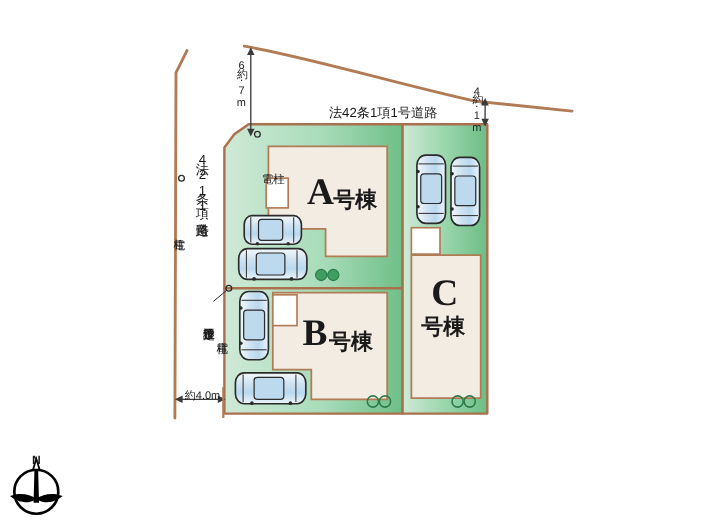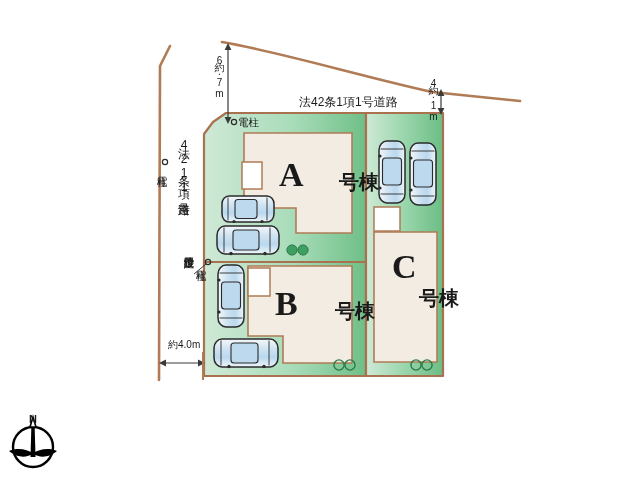--- a/index.html
+++ b/index.html
@@ -12,23 +12,23 @@
   }
   #stage{position:absolute;left:0;top:0;width:640px;height:480px;}
   svg{position:absolute;left:0;top:0;}
 
   
   .lbl{position:absolute;color:#1a1a1a;white-space:nowrap;line-height:1;}
   .vlbl{position:absolute;color:#1a1a1a;line-height:1;
         writing-mode:vertical-rl;text-orientation:upright;white-space:nowrap;}
   .dim{font-size:10px;}
   .road-h{font-size:12px;letter-spacing:0px;}
-  .pole{font-size:10.5px;}
+  .pole{font-size:10.5px;margin-top:41px;}
   .bldg-big{font-weight:bold;font-size:34px;font-family:"Liberation Serif","DejaVu Serif",serif;}
-  .bldg-sm{font-weight:bold;font-size:20px;margin-left:36px;}
+  .bldg-sm{font-weight:bold;font-size:20px;}
 </style>
 </head>
 <body>
 
 <div id="stage">
 
   <svg width="640" height="480" viewBox="0 0 640 480">
     <defs>
       <linearGradient id="yardGradA" x1="0" y1="0" x2="1" y2="0">
         <stop offset="0%" stop-color="#cfe9d6"></stop>
@@ -186,21 +186,21 @@
     <g transform="translate(33,447)">
       <circle cx="0" cy="0" r="20" fill="none" stroke="#000000" stroke-width="2.4"></circle>
       <path d="M -1.5,-26 L 1.5,-26 L 2.5,10 L -2.5,10 Z" fill="#000000"></path>
       <path d="M -3,-20 L 0,-30 L 3,-20 Z" fill="#ffffff" stroke="#000000" stroke-width="1.6"></path>
       <path d="M -24,4 C -14,0 -6,3 0,6 C 6,3 14,0 24,4 C 14,12 6,10 0,7 C -6,10 -14,12 -24,4 Z" fill="#000000"></path>
     </g>
   </svg>
 
   <div class="vlbl dim" style="left:214px;top:55px;">約6.7m</div>
   <div class="vlbl dim" style="left:428px;top:78px;">約4.1m</div>
-  <div class="lbl dim" style="left:168px;top:340px;">約4.0m</div>
+  <div class="lbl dim" style="left:168px;top:356px;">約4.0m</div>
 
   <div class="lbl road-h" style="left:299px;top:96px;">法42条1項1号道路</div>
   <div class="vlbl road-h" style="left:178px;top:138px;">法42条1項1号道路</div>
 
   <div class="lbl pole" style="left:238px;top:117px;">電柱</div>
   <div class="vlbl pole" style="left:157px;top:168px;">電柱</div>
   <div class="vlbl pole" style="left:184px;top:249px;">移設予定位置</div>
   <div class="vlbl pole" style="left:196px;top:262px;">電柱</div>
 
   <div class="lbl bldg-big" style="left:279px;top:158px;">A</div>

